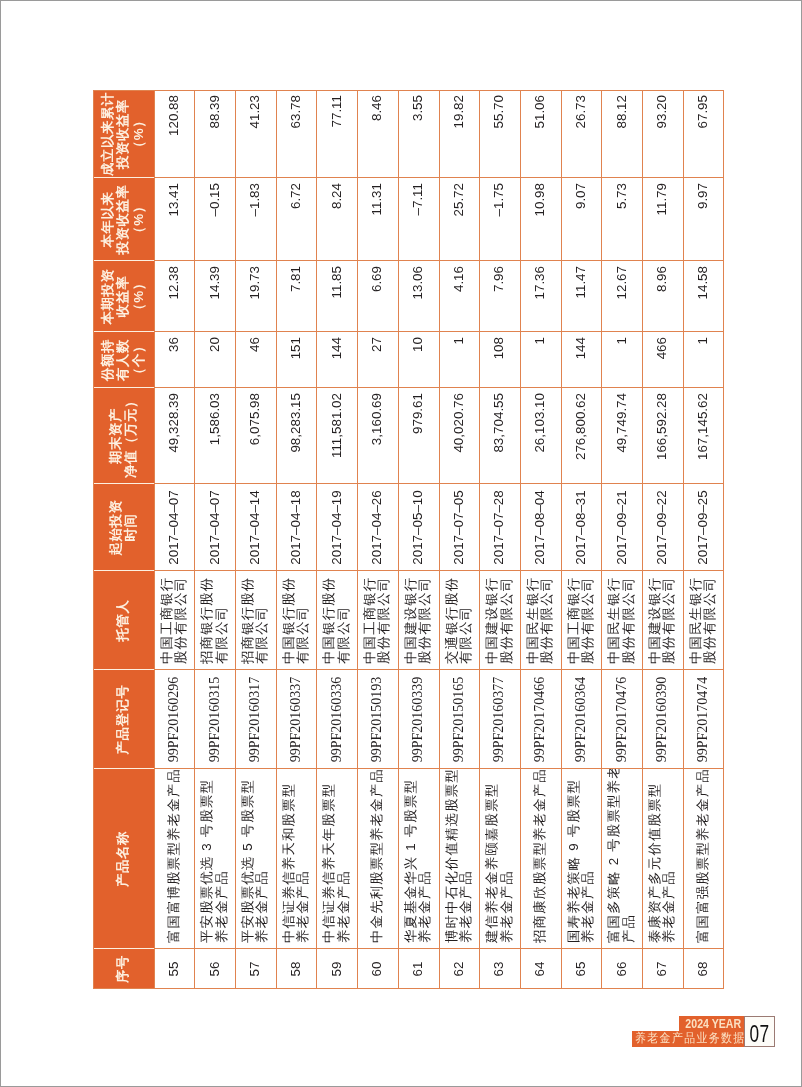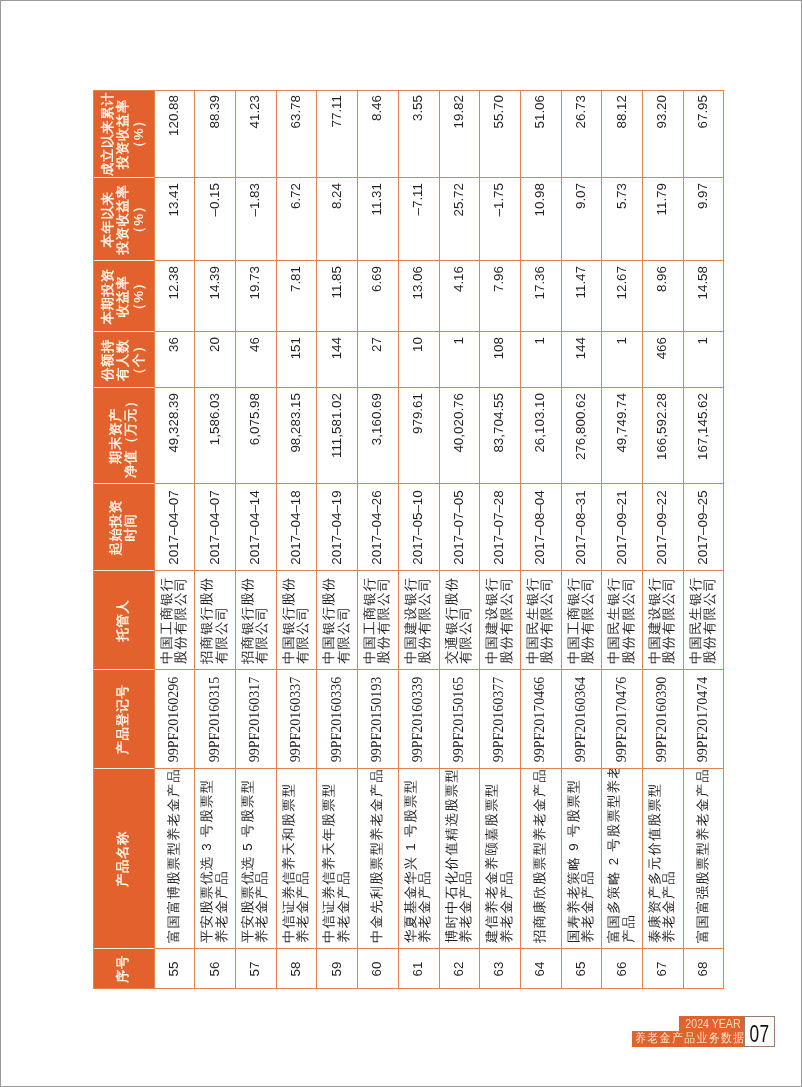--- a/index.html
+++ b/index.html
@@ -26,21 +26,21 @@
   .cell.ar .in{padding-right:5px;}
   .serif{font-family:"Liberation Serif",serif;font-size:14px;letter-spacing:0;}
   .hcell{background:#E2612C;color:#FDF0E0;font-size:13.4px;font-weight:bold;
           line-height:15.8px;letter-spacing:0.6px;justify-content:center;}
   .hcell .in{text-align:center;padding:0;}
   .vline{position:absolute;background:#E0834F;}
   .hline{position:absolute;background:#E0834F;}
   .wline{position:absolute;background:#FDF0E0;}
 
   .foot{position:absolute;}
-  #foot-year{left:679px;top:1015.5px;width:67px;height:16px;background:#E2612C;overflow:hidden;}
+  #foot-year{left:679px;top:1015.5px;width:67px;height:16px;background:#E2612C;overflow:hidden;font-weight:bold;}
   #foot-title{left:632px;top:1031.4px;width:114px;height:15.2px;background:#E2612C;overflow:hidden;}
   #foot-num{left:743.5px;top:1016px;width:31px;height:31px;background:#FDFCF8;
             border:1px solid #9b7a73;box-sizing:border-box;}
   #foot-year span{display:block;color:#FBE0C2;font-size:13.1px;line-height:15.5px;
             text-align:center;white-space:nowrap;transform:scaleX(0.81);}
   #foot-title span{display:block;color:#FBE0C2;font-size:12.4px;line-height:15.4px;
             text-align:left;white-space:nowrap;letter-spacing:1.55px;
             transform:scaleX(0.88);transform-origin:left center;padding-left:3.5px;}
   #foot-num span{display:block;color:#111;font-size:24px;line-height:33px;text-align:center;
             font-weight:400;transform:scaleX(0.72);letter-spacing:0.4px;}

